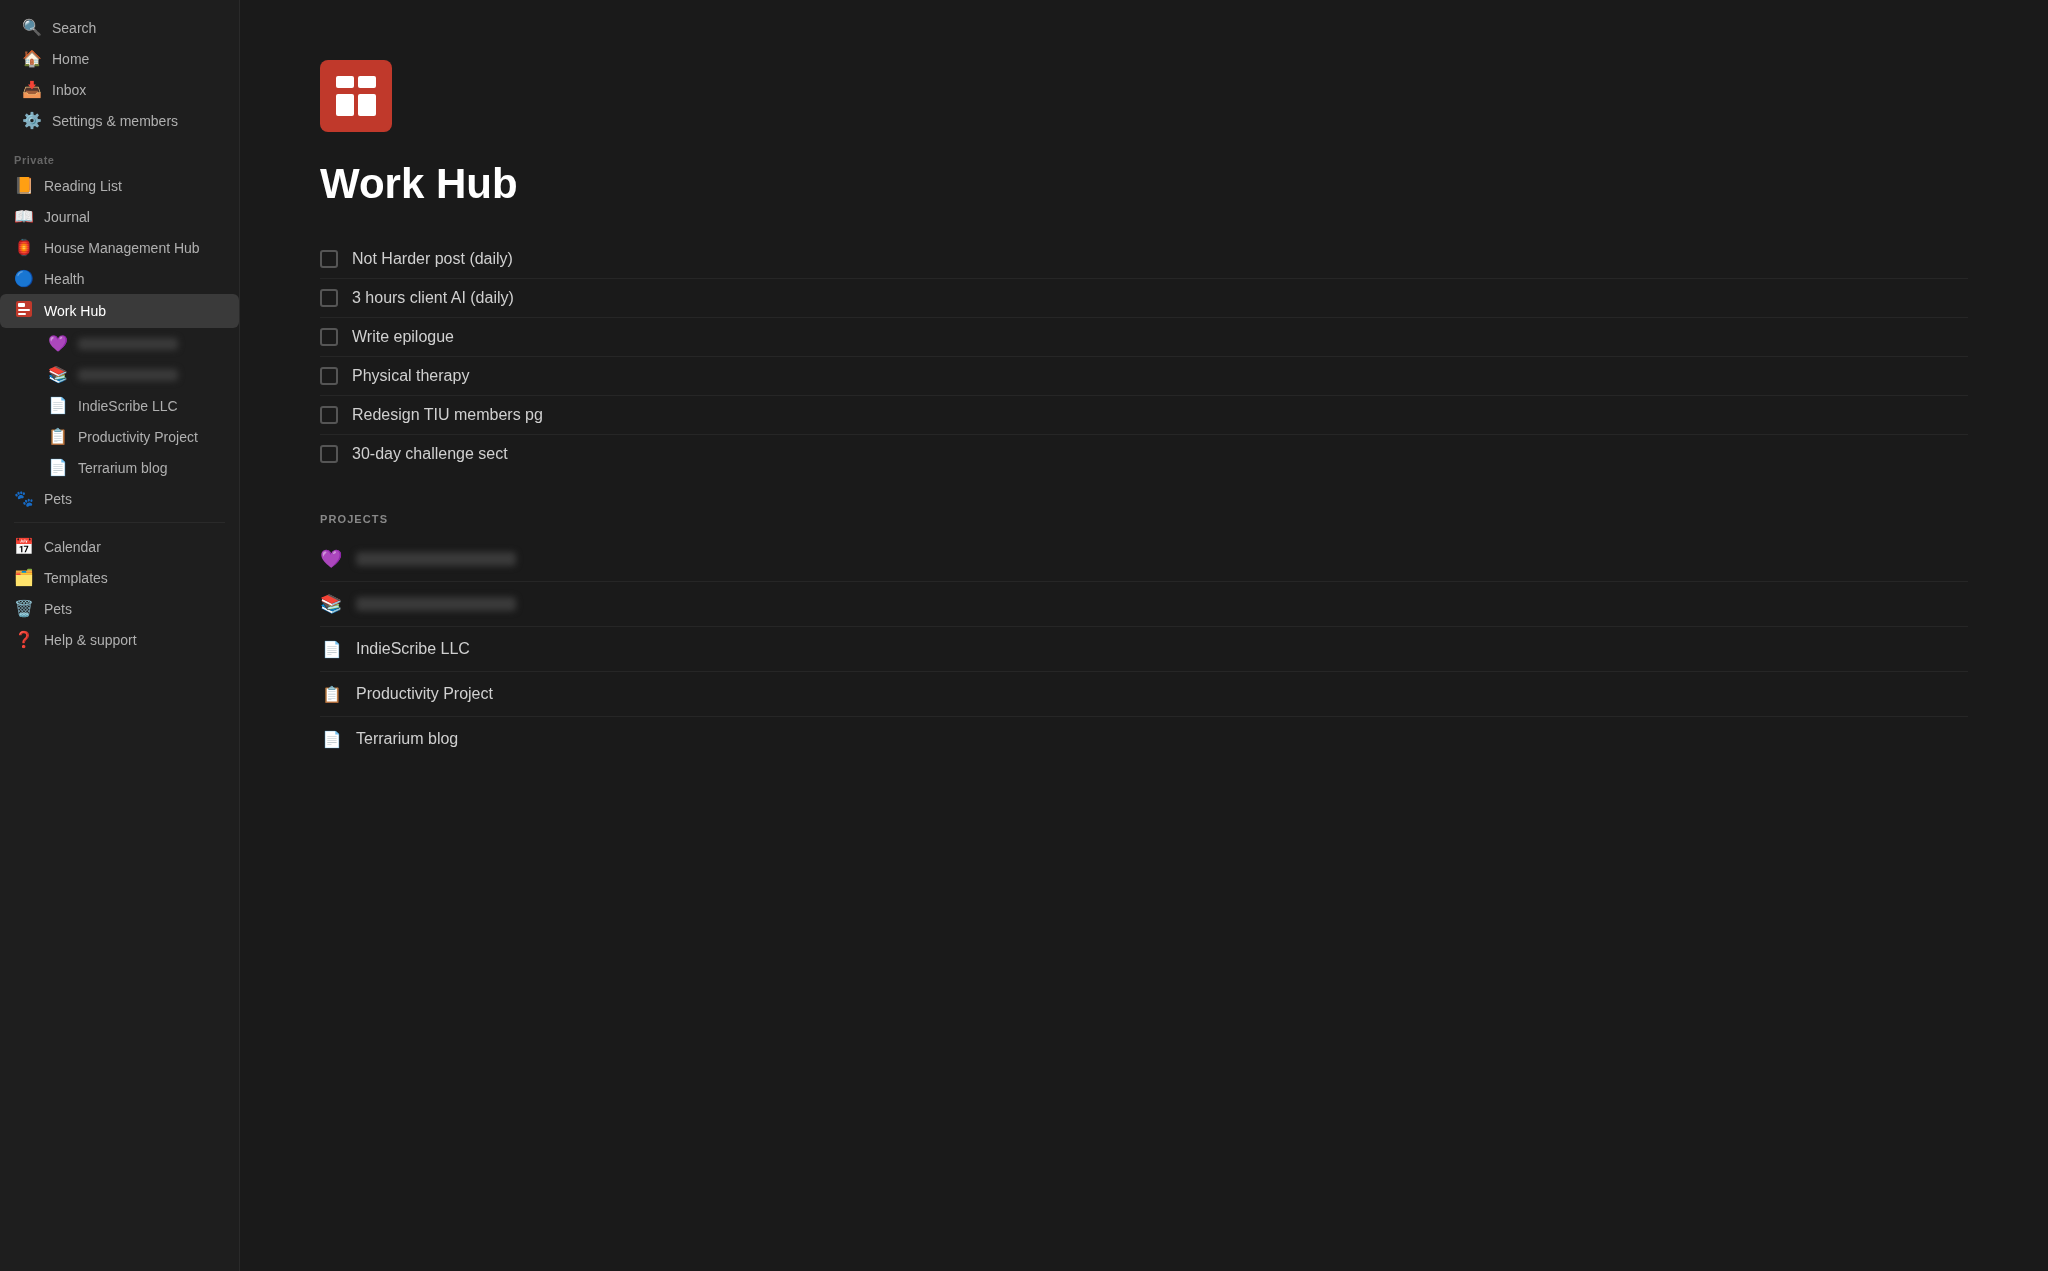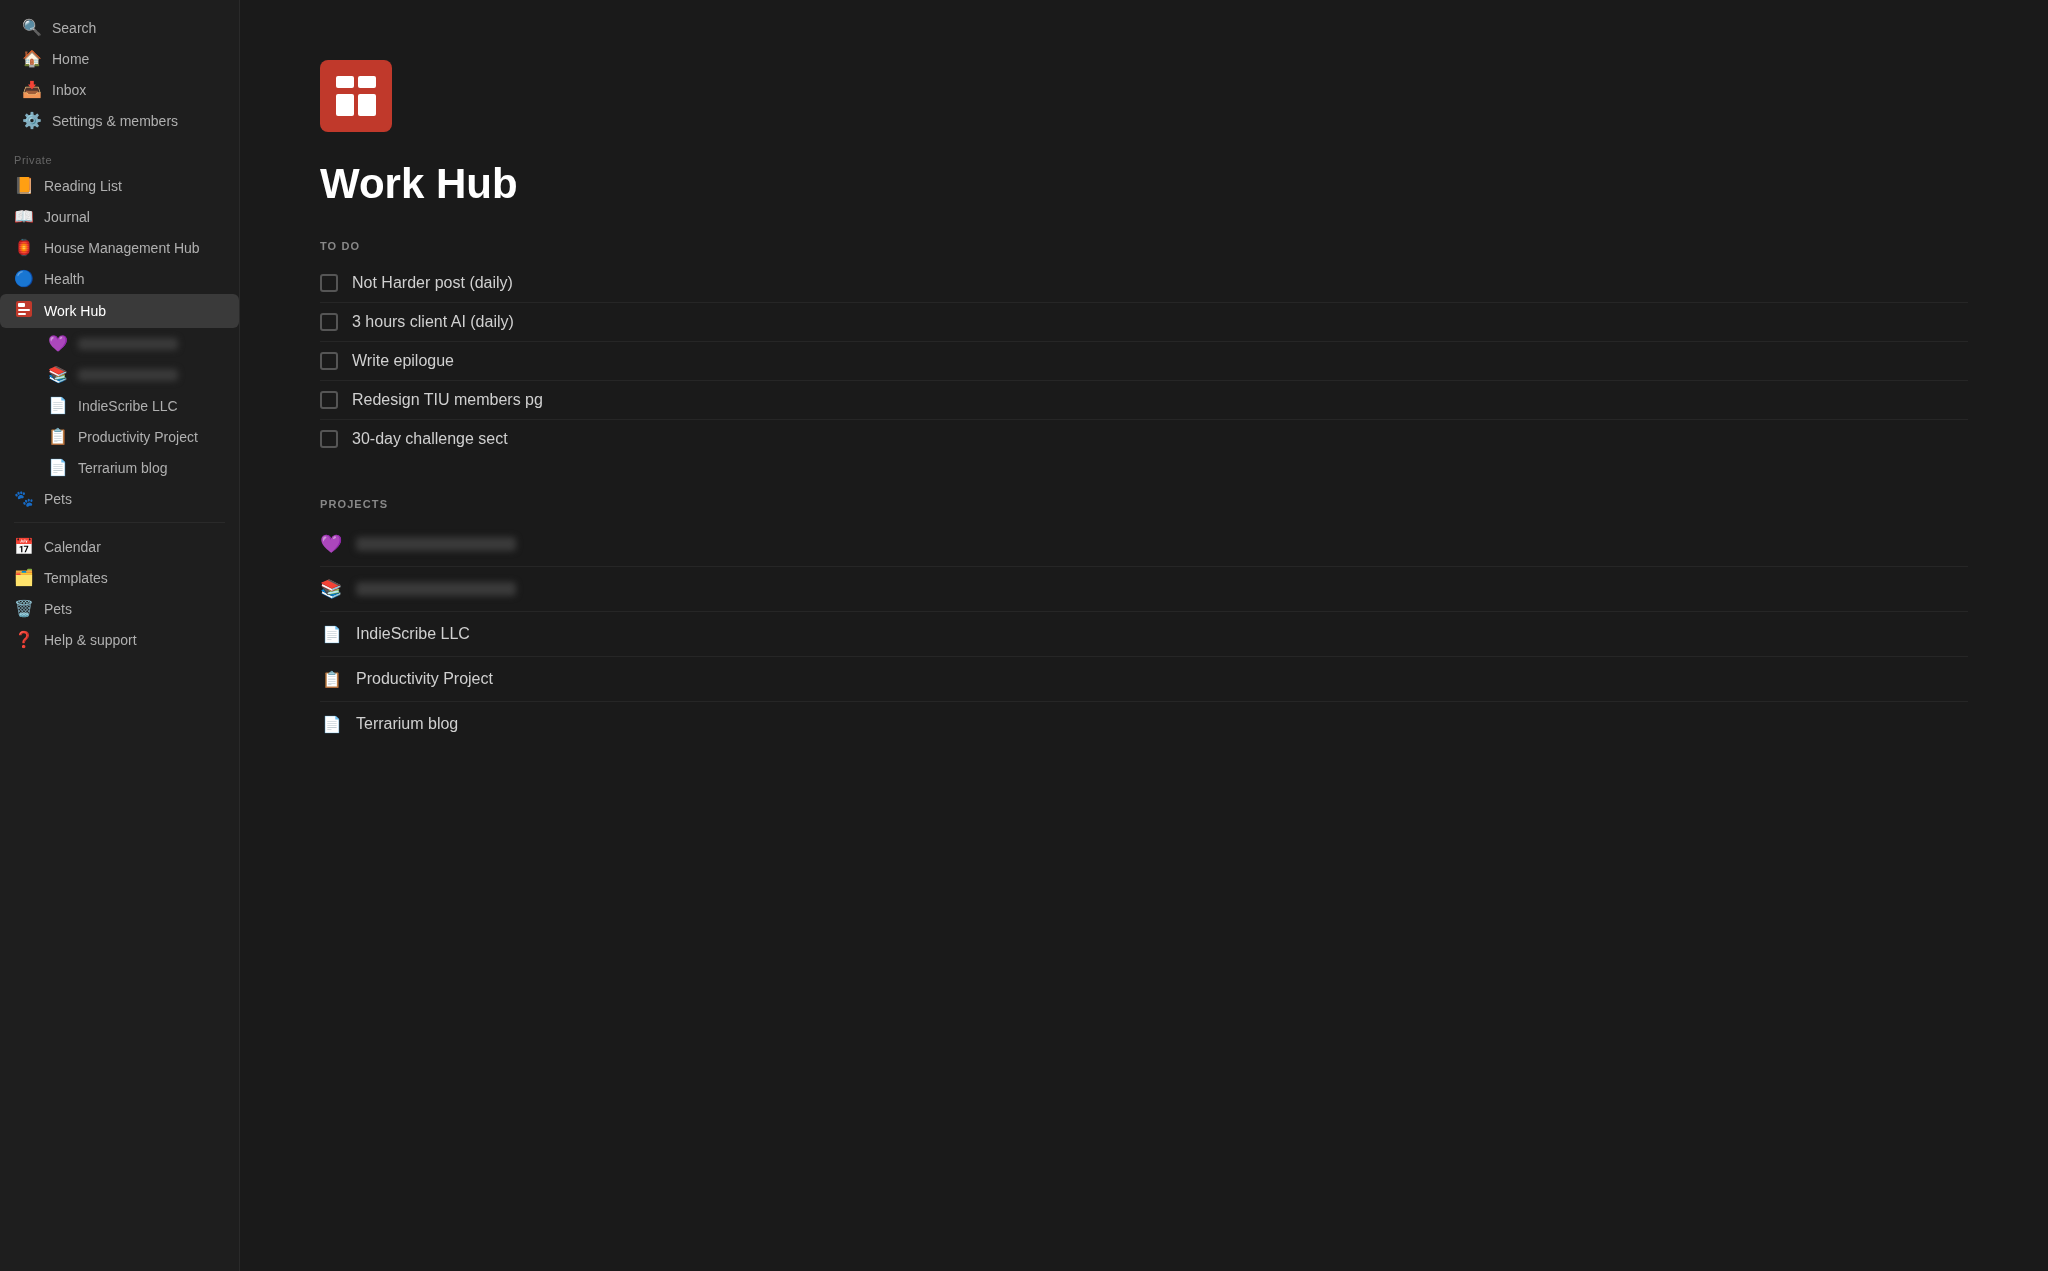--- a/index.html
+++ b/index.html
@@ -42,21 +42,21 @@
     .sidebar-item .icon {
       font-size: 16px;
       width: 20px;
       text-align: center;
       flex-shrink: 0;
     }
     .sidebar-section-label {
       font-size: 11px;
       color: #666;
       padding: 10px 14px 4px;
-      font-weight: 400;
+      font-weight: 700;
       letter-spacing: 0.05em;
     }
     .sidebar-divider {
       height: 1px;
       background: #2a2a2a;
       margin: 8px 14px;
     }
     .sidebar-sub-item {
       padding-left: 36px;
     }
@@ -282,33 +282,36 @@
     <svg viewBox="0 0 44 44" fill="none" xmlns="http://www.w3.org/2000/svg">
       <rect x="2" y="2" width="18" height="12" rx="2" fill="white"></rect>
       <rect x="24" y="2" width="18" height="12" rx="2" fill="white"></rect>
       <rect x="2" y="20" width="18" height="22" rx="2" fill="white"></rect>
       <rect x="24" y="20" width="18" height="22" rx="2" fill="white"></rect>
     </svg>
   </div>
 
   <h1 class="page-title">Work Hub</h1>
 
-  <div class="section-label">TO DO</div>
   <ul class="todo-list">
     <li class="todo-item">
       <div class="checkbox"></div>
       <span>Not Harder post (daily)</span>
     </li>
     <li class="todo-item">
       <div class="checkbox"></div>
       <span>3 hours client AI (daily)</span>
     </li>
     <li class="todo-item">
       <div class="checkbox"></div>
       <span>Write epilogue</span>
+    </li>
+    <li class="todo-item">
+      <div class="checkbox"></div>
+      <span>Physical therapy</span>
     </li>
     <li class="todo-item">
       <div class="checkbox"></div>
       <span>Redesign TIU members pg</span>
     </li>
     <li class="todo-item">
       <div class="checkbox"></div>
       <span>30-day challenge sect</span>
     </li>
   </ul>

